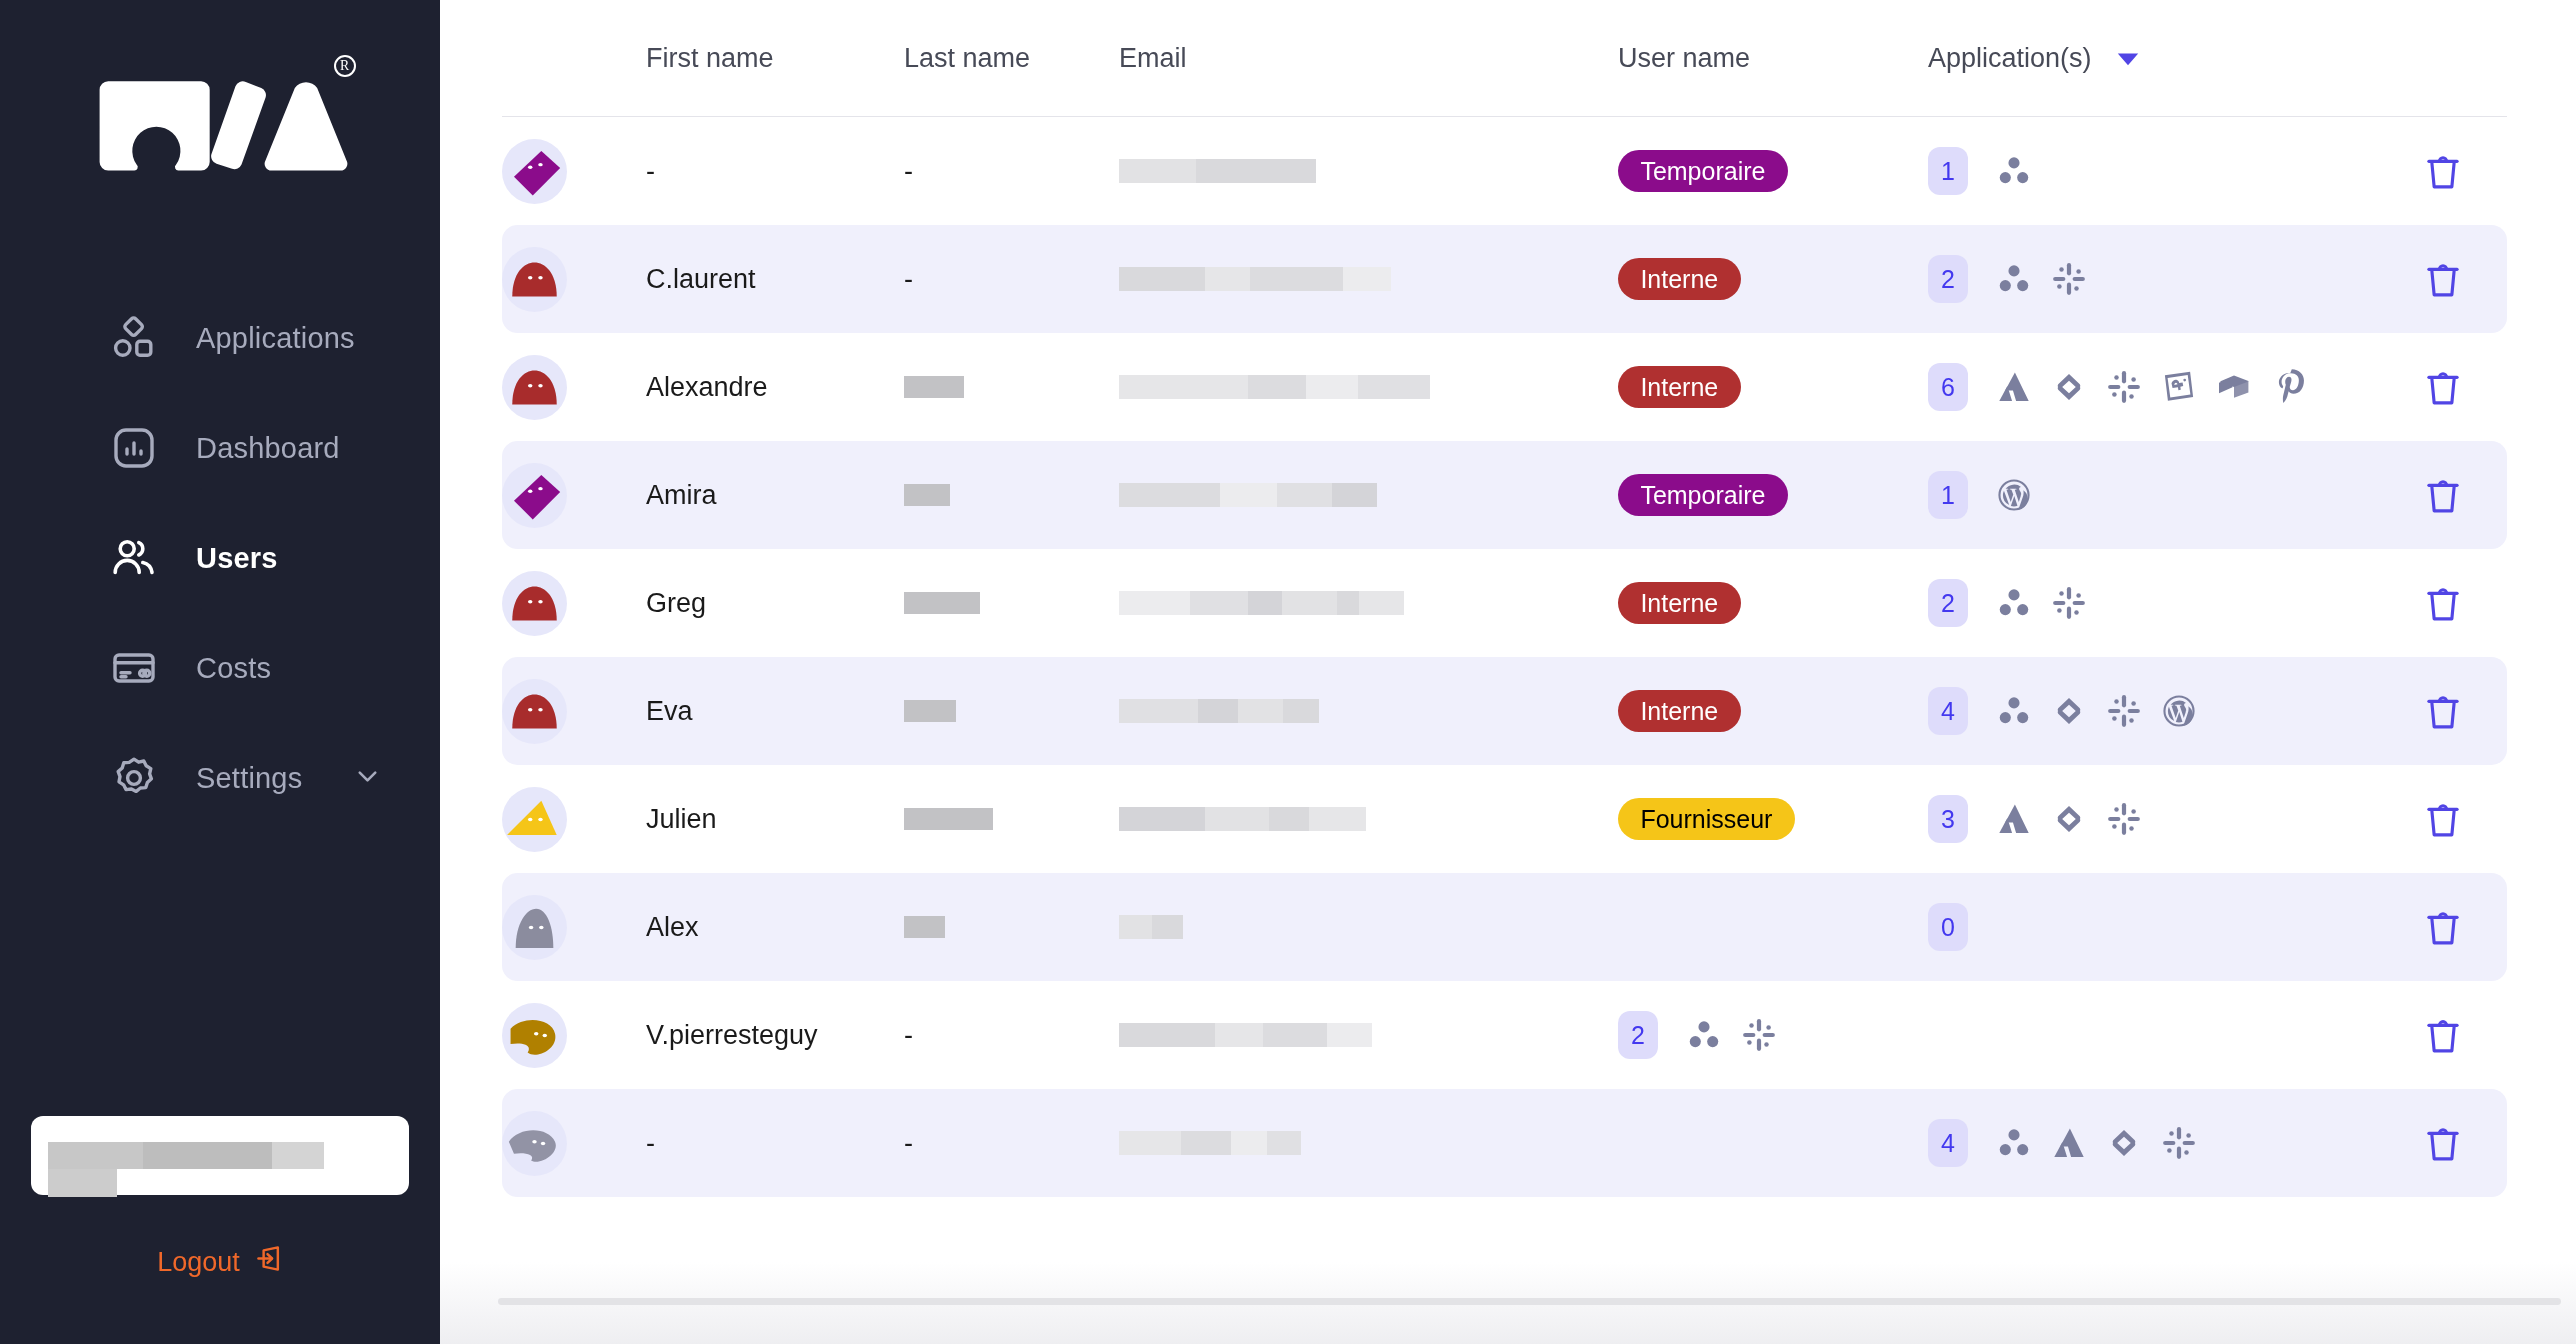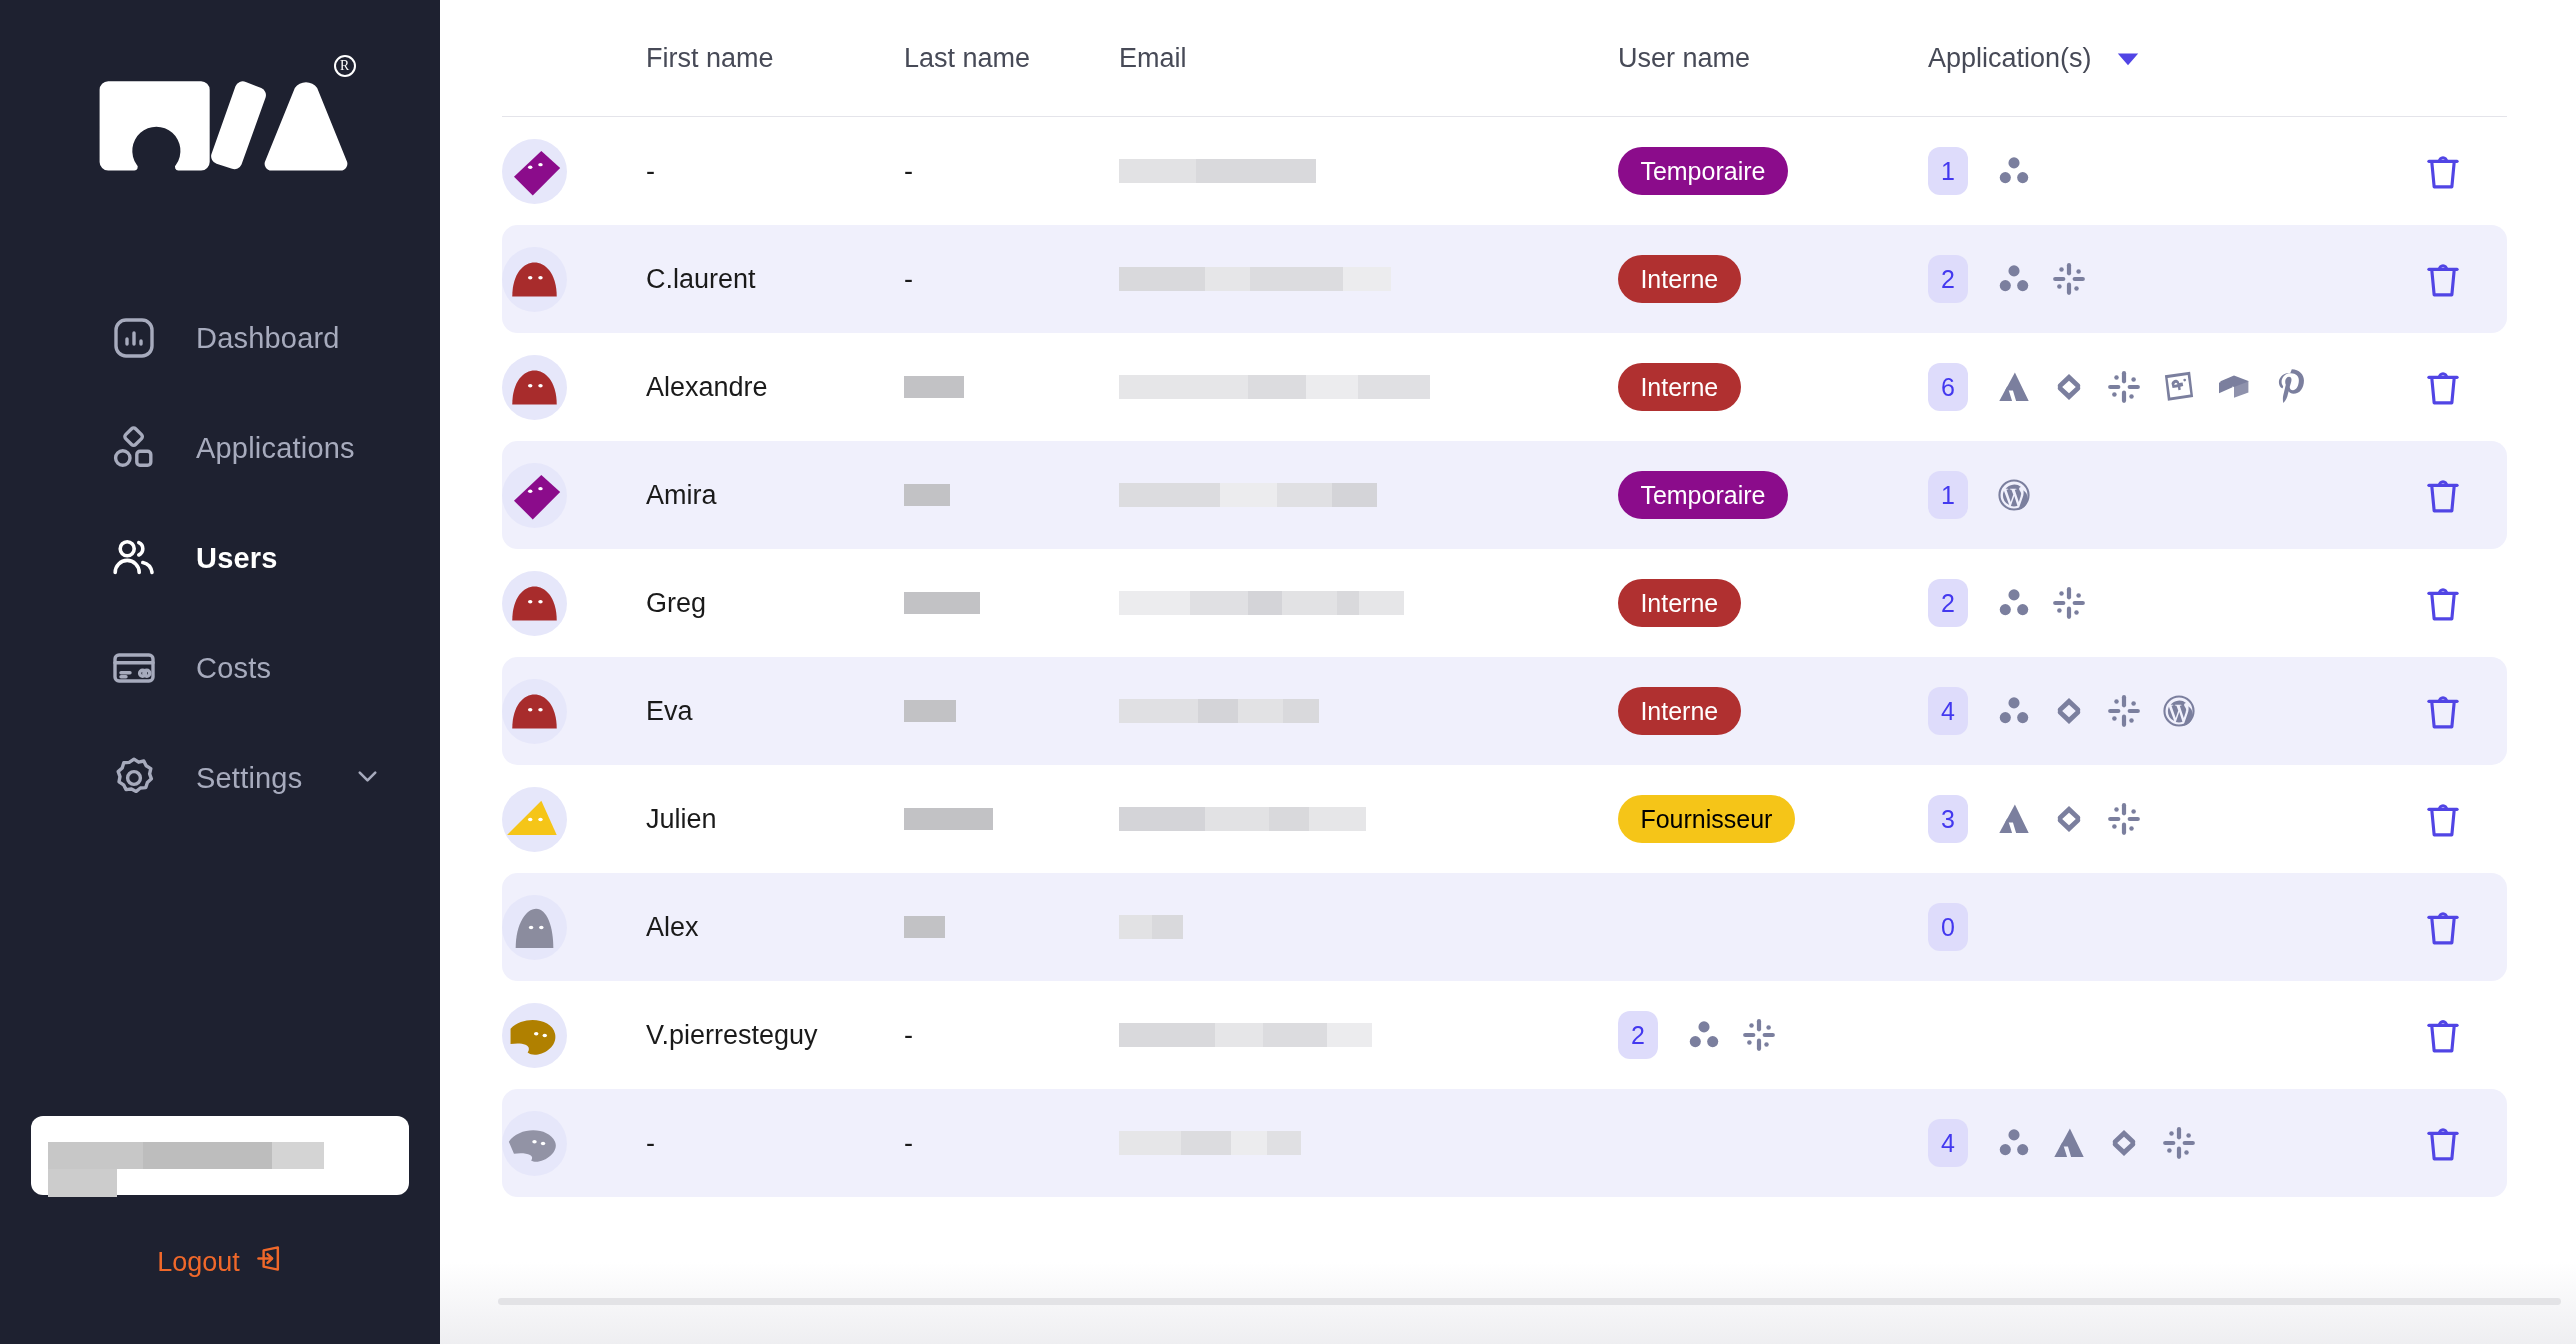--- a/index.html
+++ b/index.html
@@ -110,21 +110,21 @@
     display: flex; align-items: center; justify-content: center;
     overflow: hidden; position: relative;
   }
   .avatar svg { width: 65px; height: 65px; display: block; }
 
   .cell-text { font-size: 27px; color: #1a1a1a; }
   .dash { font-size: 27px; color: #1a1a1a; }
 
   .badge {
     display: inline-flex; align-items: center; justify-content: center;
-    height: 48px; padding: 0 22.4px; border-radius: 24px;
+    height: 42px; padding: 0 22.4px; border-radius: 24px;
     font-size: 25px; color: #ffffff; white-space: nowrap;
   }
 
   .apps { display: flex; align-items: center; gap: 0; }
   .app-count {
     width: 40px; height: 48px; border-radius: 12px;
     background: #dedcfb; color: #4338ef;
     font-size: 25px;
     display: flex; align-items: center; justify-content: center;
     margin-right: 20.6px; flex: 0 0 40px;
@@ -164,42 +164,42 @@
           <path d="M168 20 a9 9 0 0 1 12 -5 l18 7 a9 9 0 0 1 5 11 l-28 78 a9 9 0 0 1 -11 5 l-18 -6 a9 9 0 0 1 -6 -11 z" fill="#ffffff"></path>
           <path d="M237 22 a16 16 0 0 1 26 0 l34 84 a8 8 0 0 1 -7 12 h-80 a8 8 0 0 1 -7 -12 z" fill="#ffffff"></path>
         </svg>
         <div class="reg-mark">
             <span>R</span>
           </div>
       </div>
     </div>
 
     <nav class="nav">
+
+      <div class="nav-item">
+        <span class="nav-icon">
+          <svg viewBox="0 0 24 24" fill="none" stroke="#a7abbd" stroke-width="1.7">
+            <rect x="8.3" y="2.8" width="7" height="7" rx="1.4" transform="rotate(45 11.8 6.3)"></rect>
+            <circle cx="6.4" cy="17" r="3.6"></circle>
+            <rect x="13.4" y="13.6" width="7" height="7" rx="1.6"></rect>
+          </svg>
+        </span>
+        <span class="nav-label">Applications</span>
+      </div>
 
       <div class="nav-item">
         <span class="nav-icon">
           <svg viewBox="0 0 24 24" fill="none" stroke="#a7abbd" stroke-width="1.7" stroke-linecap="round">
             <rect x="3" y="3" width="18" height="18" rx="5"></rect>
             <line x1="8.5" y1="15" x2="8.5" y2="12.5"></line>
             <line x1="12" y1="15" x2="12" y2="9.5"></line>
             <line x1="15.5" y1="15" x2="15.5" y2="13.5"></line>
           </svg>
         </span>
         <span class="nav-label">Dashboard</span>
-      </div>
-
-      <div class="nav-item">
-        <span class="nav-icon">
-          <svg viewBox="0 0 24 24" fill="none" stroke="#a7abbd" stroke-width="1.7">
-            <rect x="8.3" y="2.8" width="7" height="7" rx="1.4" transform="rotate(45 11.8 6.3)"></rect>
-            <circle cx="6.4" cy="17" r="3.6"></circle>
-            <rect x="13.4" y="13.6" width="7" height="7" rx="1.6"></rect>
-          </svg>
-        </span>
-        <span class="nav-label">Applications</span>
       </div>
 
       <div class="nav-item active">
         <span class="nav-icon">
           <svg viewBox="0 0 24 24" fill="none" stroke="#ffffff" stroke-width="1.8" stroke-linecap="round">
             <circle cx="8.6" cy="7.4" r="3.5"></circle>
             <path d="M2.6 19.2 a6 6 0 0 1 12 0"></path>
             <path d="M14.4 4.3 a3.4 3.4 0 0 1 0 6.2"></path>
             <path d="M16.4 14.3 a6 6 0 0 1 4.6 4.9"></path>
           </svg>

